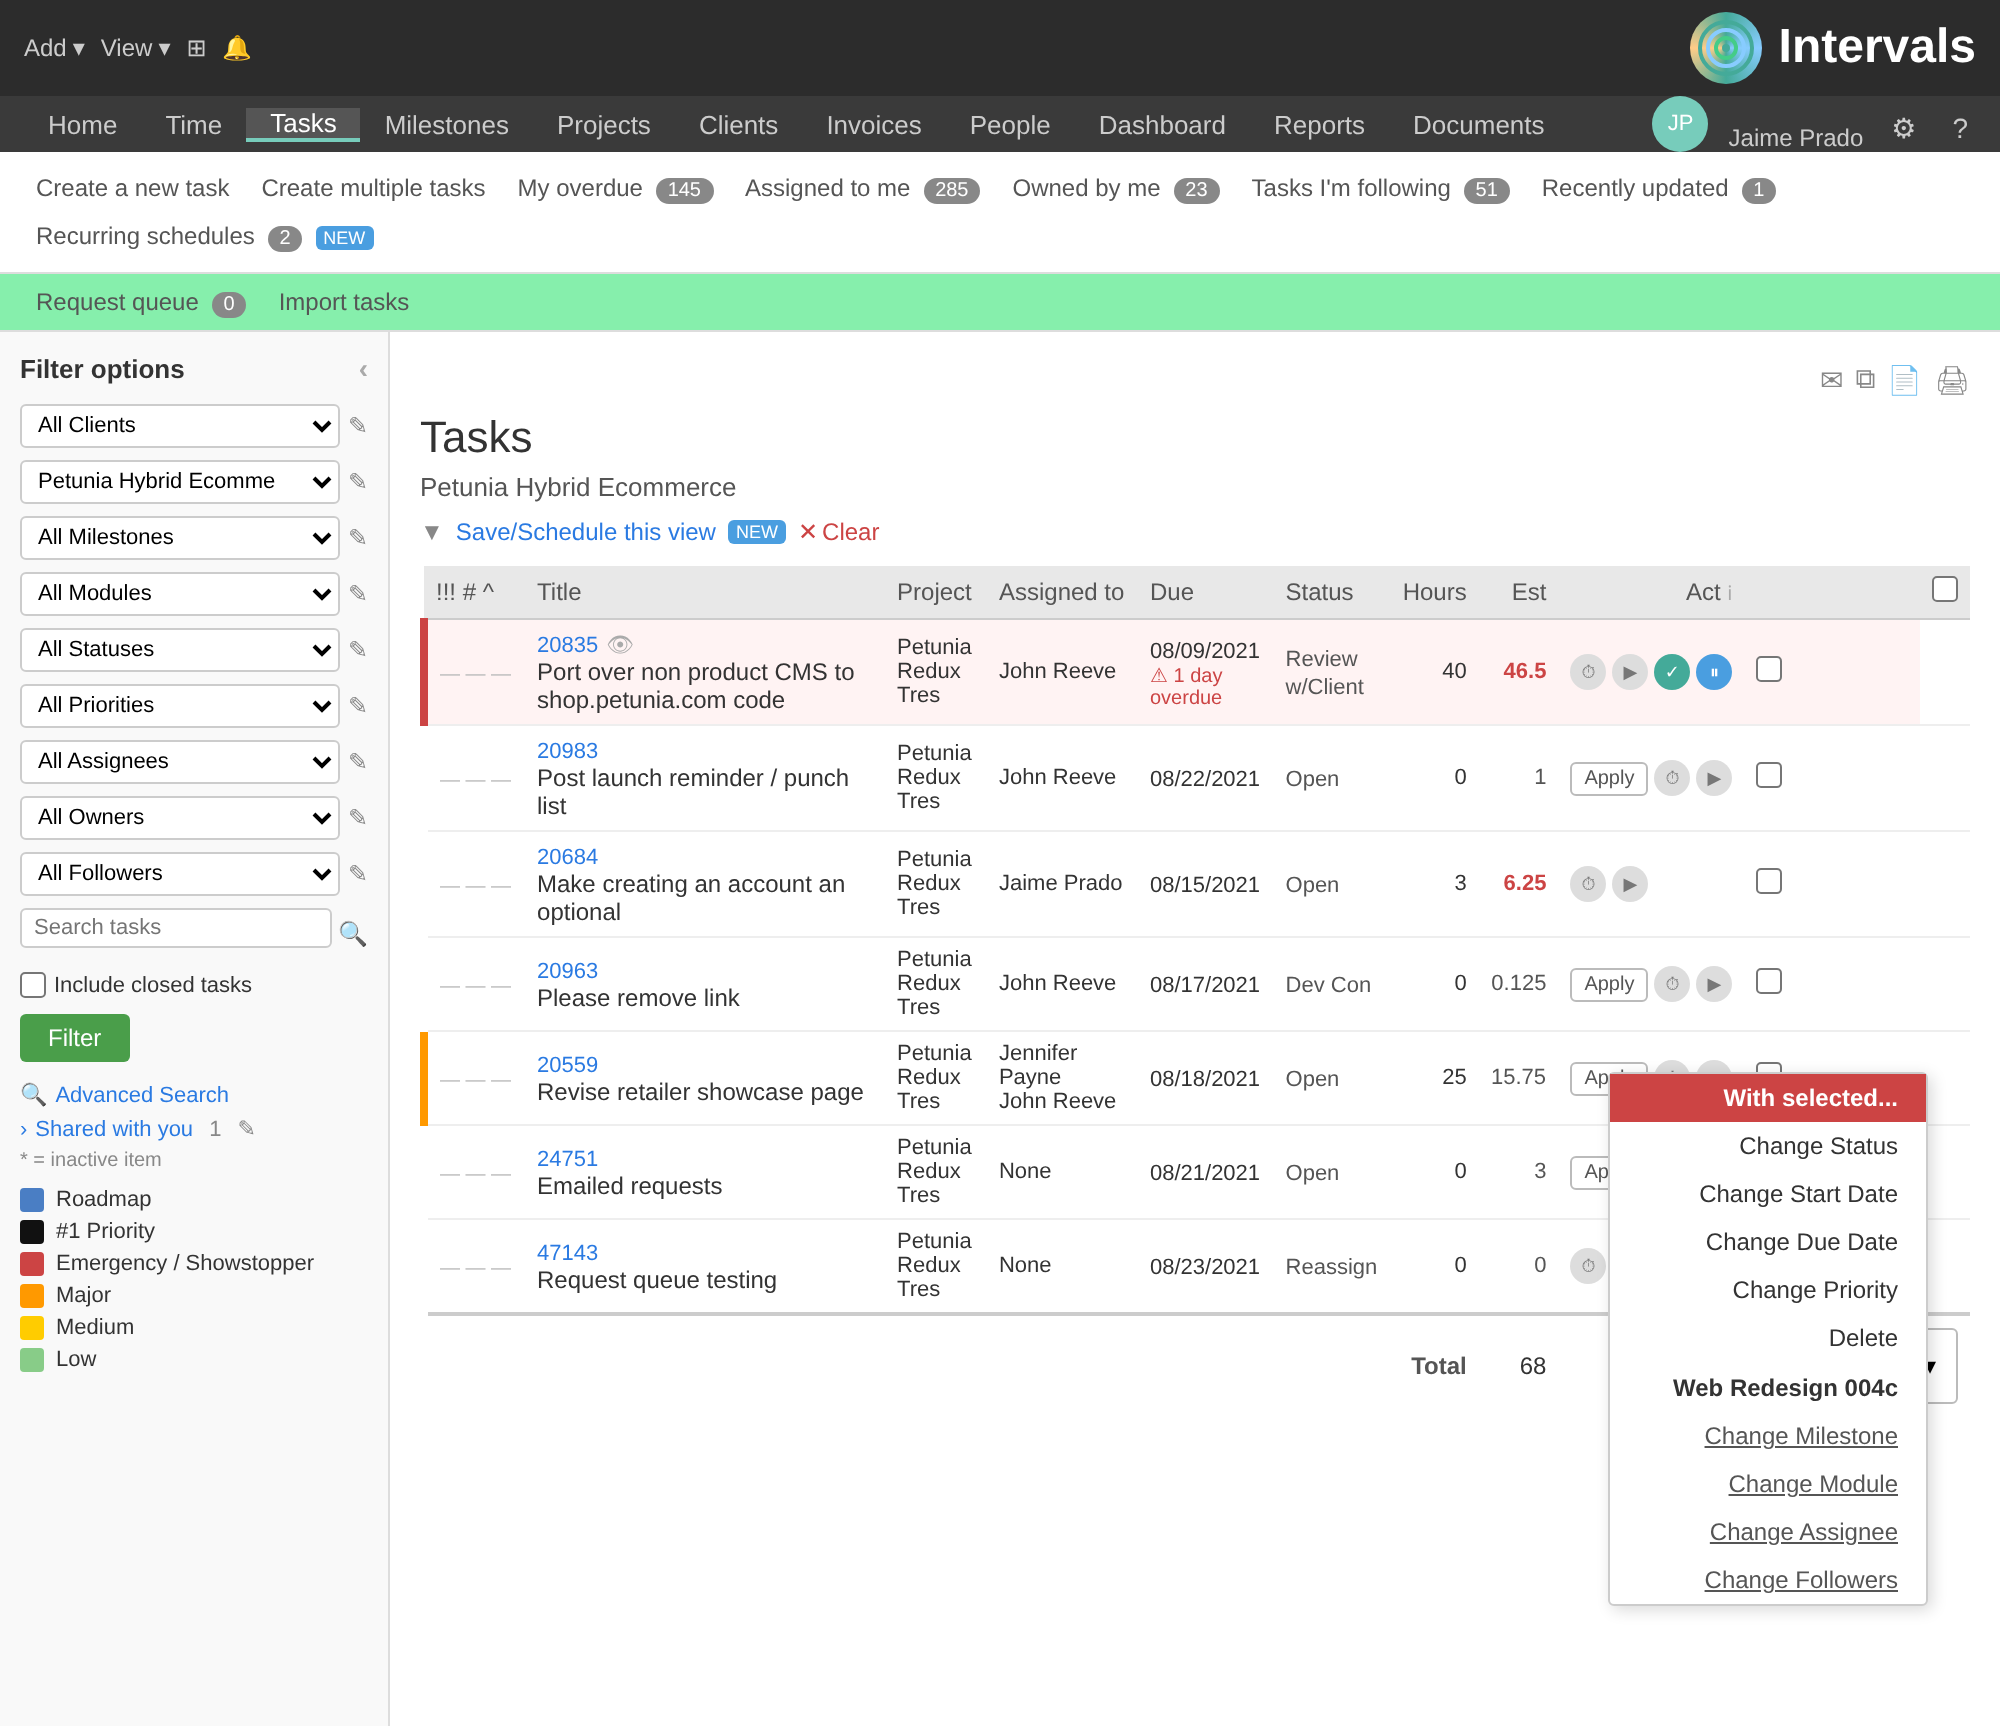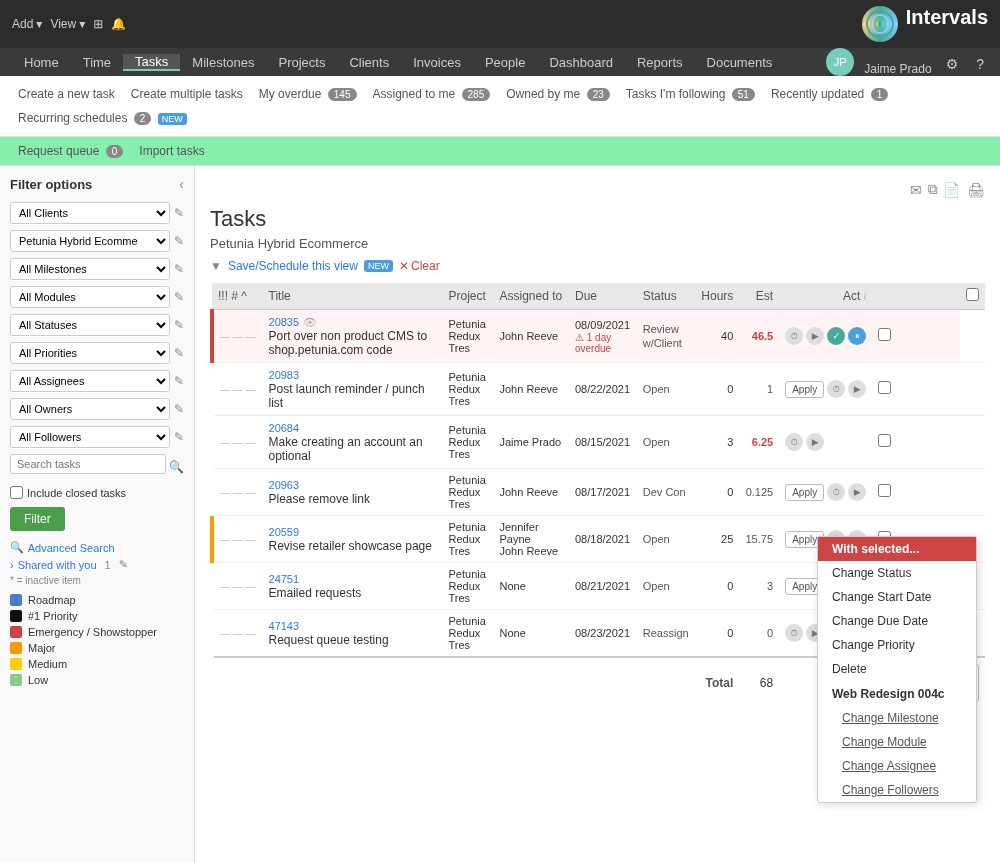--- a/index.html
+++ b/index.html
@@ -2,21 +2,21 @@
 <html><head>
   <meta charset="utf-8">
   <style>
     * { box-sizing: border-box; margin: 0; padding: 0; }
     body { font-family: Arial, sans-serif; font-size: 12px; background: #f5f5f5; color: #333; }
 
     
     .top-bar { background: #2c2c2c; display: flex; align-items: center; padding: 6px 12px; gap: 8px; }
     .top-bar-btn { color: #ccc; font-size: 12px; cursor: pointer; display: flex; align-items: center; gap: 3px; }
     .top-bar-spacer { flex: 1; }
-    .logo-area { display: flex; align-items: flex-start; gap: 8px; color: #fff; font-size: 20px; font-weight: bold; }
+    .logo-area { display: flex; align-items: center; gap: 8px; color: #fff; font-size: 24px; font-weight: bold; }
     .logo-icon { width: 36px; height: 36px; border-radius: 50%; background: conic-gradient(#4a9, #8cf, #4a9, #fc8, #4a9); display: flex; align-items: center; justify-content: center; }
 
     
     .nav { background: #3a3a3a; display: flex; align-items: center; padding: 0 12px; }
     .nav-item { color: #ccc; padding: 0 12px; font-size: 13px; cursor: pointer; text-decoration: none; }
     .nav-item.active { color: #fff; background: #555; border-bottom: 2px solid #7cb; }
     .nav-spacer { flex: 1; }
     .nav-right { display: flex; align-items: flex-end; gap: 10px; }
     .user-avatar { width: 28px; height: 28px; border-radius: 50%; background: #7cb; display: flex; align-items: center; justify-content: center; color: #fff; font-size: 11px; }
     .nav-icon-btn { color: #ccc; cursor: pointer; font-size: 14px; padding: 4px; }
@@ -564,21 +564,21 @@
               <button class="with-selected-btn">
                 <span>With selected</span>
                 <span>▾</span>
               </button>
             </div>
           </td>
         </tr>
       </tfoot>
     </table>
 
-    <div class="dropdown-menu" style="position:absolute; right:23px; bottom:60px;">
+    <div class="dropdown-menu" style="position:absolute; right:36px; bottom:60px;text-align:right;">
       <div class="dropdown-item selected-item">With selected...</div>
       <div class="dropdown-item">Change Status</div>
       <div class="dropdown-item">Change Start Date</div>
       <div class="dropdown-item">Change Due Date</div>
       <div class="dropdown-item">Change Priority</div>
       <div class="dropdown-item">Delete</div>
       <div class="dropdown-item bold-section">Web Redesign 004c</div>
       <div class="dropdown-item indent">Change Milestone</div>
       <div class="dropdown-item indent">Change Module</div>
       <div class="dropdown-item indent">Change Assignee</div>

